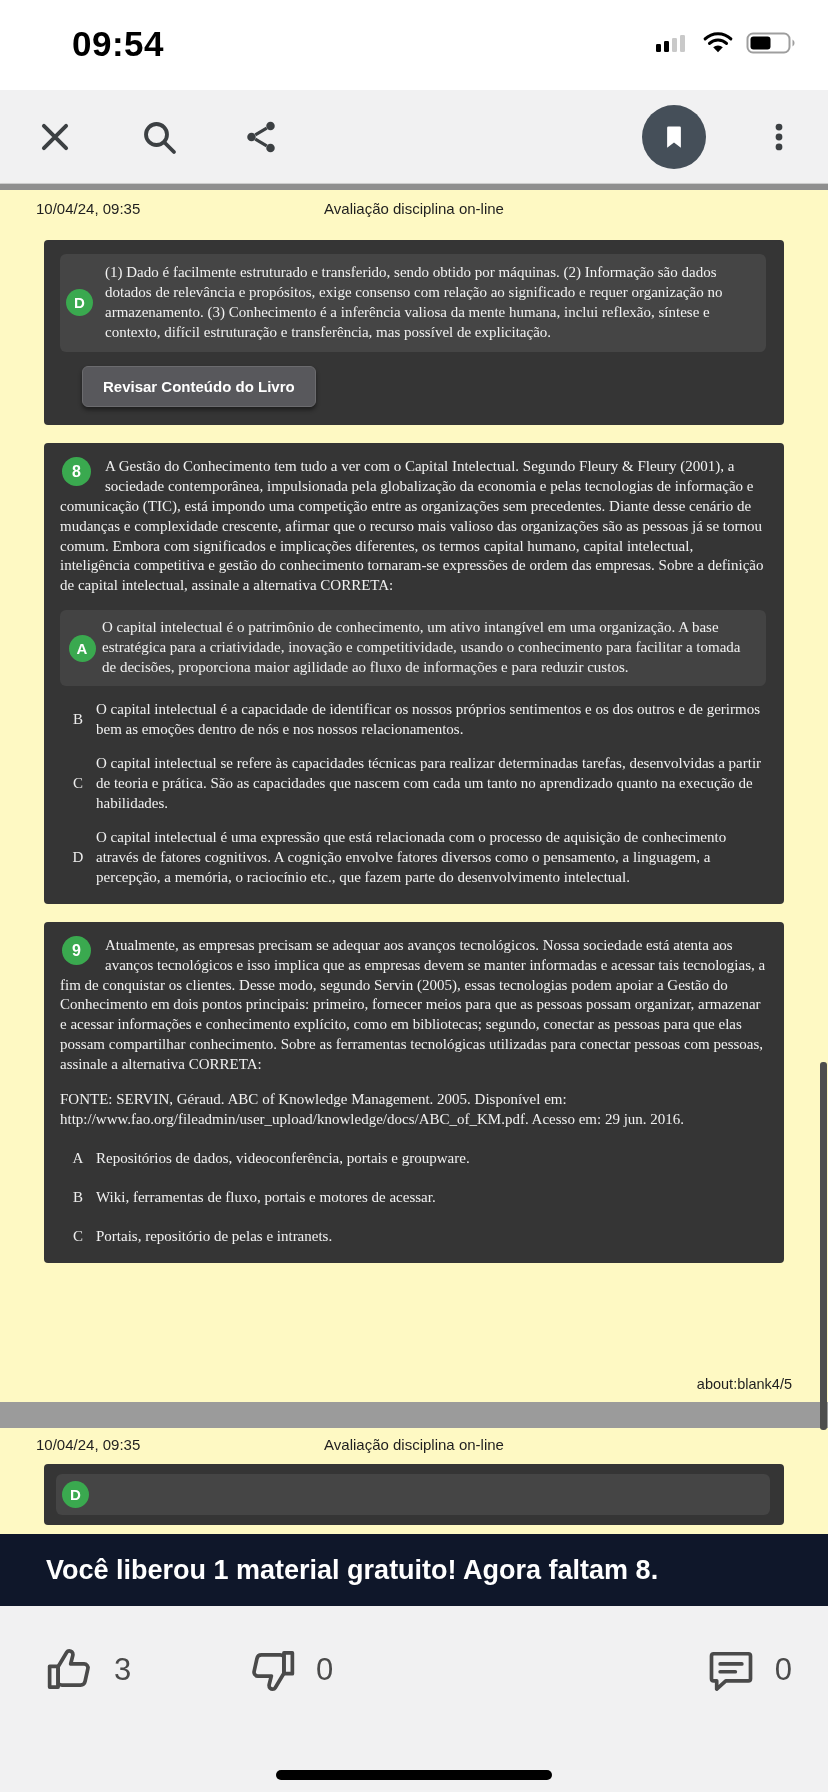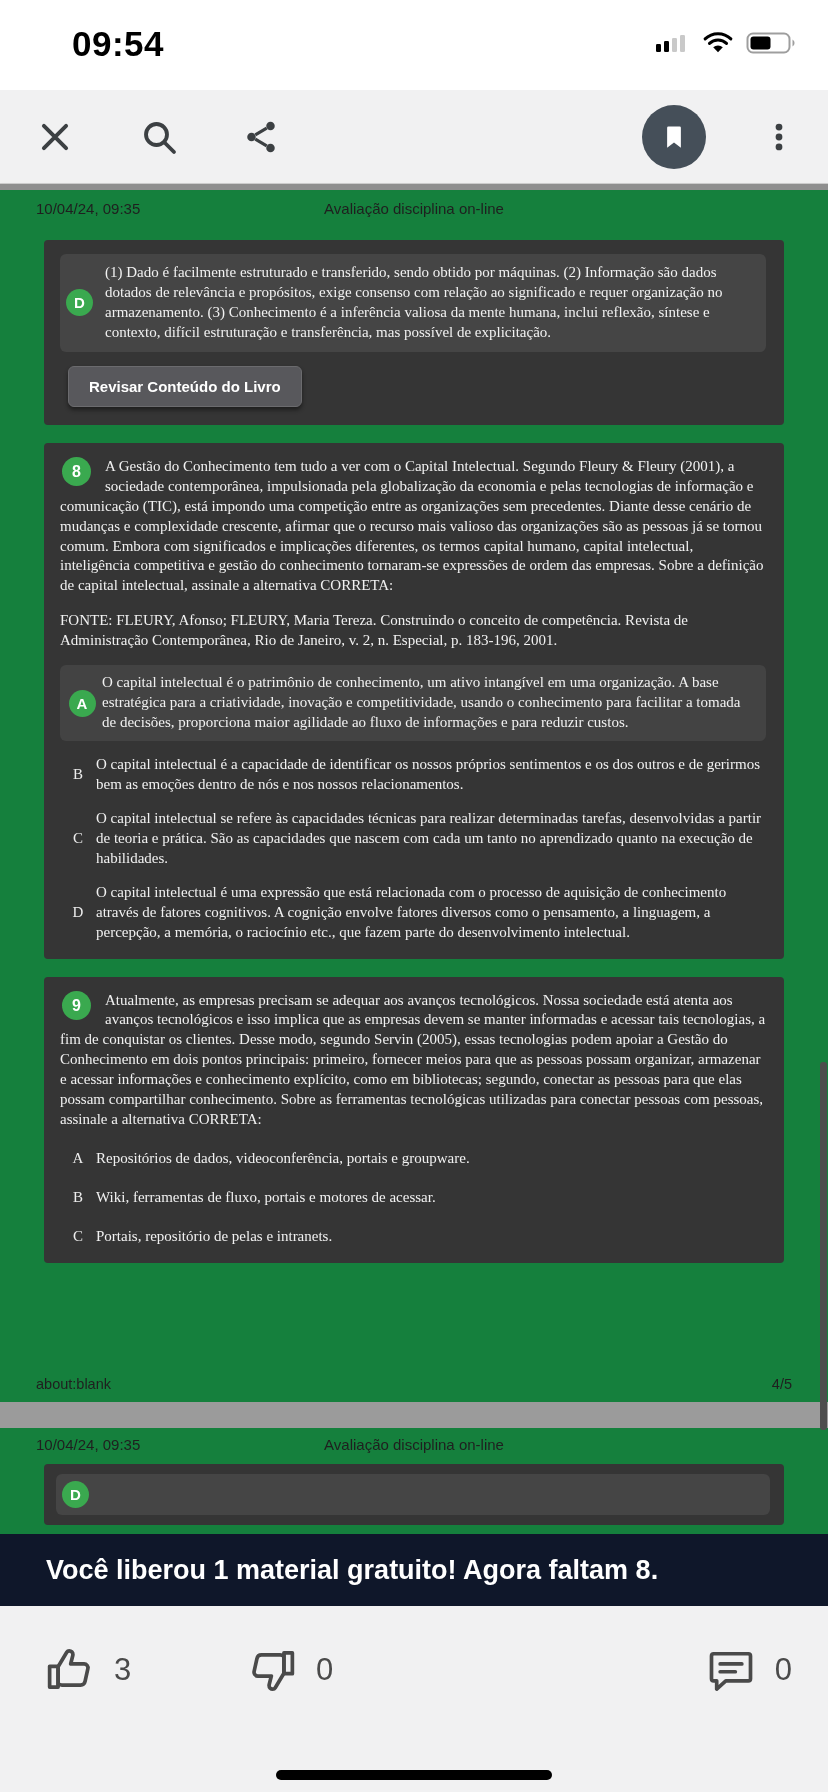--- a/index.html
+++ b/index.html
@@ -19,37 +19,37 @@
   .tb-btn { background:none; border:none; width:46px; height:46px; display:flex; align-items:center; justify-content:center; cursor:pointer; }
   .tb-close { margin-left:32px; }
   .tb-search { margin-left:58px; }
   .tb-share { margin-left:56px; }
   .tb-spacer { flex:1; }
   .tb-bookmark { width:64px; height:64px; border-radius:50%; background:#454f59; margin-right:50px; }
   .tb-overflow { margin-right:26px; }
   .toolbar-divider { position:absolute; top:184px; left:0; width:100%; height:6px; background:#8f8f8f;
     box-shadow:0 3px 4px rgba(0,0,0,.28); }
   
-  .page { position:absolute; left:0; width:100%; background:#15803d; overflow:hidden; }
+  .page { position:absolute; left:0; width:100%; background:#fef9c3; overflow:hidden; }
   .page1 { top:190px; height:1212px; display:flex; flex-direction:column; }
   .page2 { top:1428px; height:106px; }
   .page-sep { position:absolute; top:1402px; left:0; width:100%; height:26px; background:#9b9b9b; }
   .page-header { position:relative; height:32px; flex:0 0 auto; }
   .ph-left { position:absolute; left:36px; top:10px; font-size:15px; color:#1f1f1f; }
   .ph-center { position:absolute; left:0; top:10px; width:100%; text-align:center; font-size:15px; color:#1f1f1f; }
-  .page-footer { margin-top:auto; display:flex; justify-content:space-between; padding:6px 36px 10px 36px;
+  .page-footer { margin-top:auto; display:flex; justify-content:flex-end; padding:6px 36px 10px 36px;
     font-size:14.5px; color:#1f1f1f; flex:0 0 auto; }
   
   .block { margin:18px 44px 0 44px; background:#353535; border-radius:4px; padding:14px 18px 16px 16px;
     color:#f1f1f1; font-family:"Liberation Serif", serif; font-size:15px; line-height:1.33; }
   .opt-box { background:#454545; border-radius:6px; padding:9px 12px 9px 6px; display:flex; align-items:center; gap:12px; }
   .opt-circle { flex:0 0 27px; width:27px; height:27px; border-radius:50%; background:#3aa94f; color:#fff;
     font-family:"Liberation Sans",sans-serif; font-size:15px; font-weight:700; line-height:27px; text-align:center; }
   .opt-text { flex:1; }
-  .review-btn { margin:14px 0 2px 8px; background:#58585c; color:#fff; border:1px solid #6b6b6e; border-radius:6px;
+  .review-btn { margin:14px 0 2px 22px; background:#58585c; color:#fff; border:1px solid #6b6b6e; border-radius:6px;
     padding:11px 20px; font-family:"Liberation Sans",sans-serif; font-size:15px; font-weight:700;
     box-shadow:0 3px 4px rgba(0,0,0,.45); cursor:pointer; }
   .q-text { overflow:visible; }
   .q-circle { float:left; width:29px; height:29px; border-radius:50%; background:#3aa94f; color:#fff;
     font-family:"Liberation Sans",sans-serif; font-size:16px; font-weight:700; line-height:29px; text-align:center;
     margin:0 14px 4px 2px; }
   .fonte { margin-top:15px; }
   .opt-row { display:flex; align-items:center; margin-top:14px; }
   .opt-row .letter-col { flex:0 0 36px; text-align:center; color:#ededed; }
   .opt-row.selected { background:#434343; border-radius:6px; padding:8px 10px 8px 2px; }
@@ -143,21 +143,20 @@
     <div class="block">
       <div class="opt-box">
         <span class="opt-circle">D</span>
         <p class="opt-text">(1) Dado é facilmente estruturado e transferido, sendo obtido por máquinas. (2) Informação são dados dotados de relevância e propósitos, exige consenso com relação ao significado e requer organização no armazenamento. (3) Conhecimento é a inferência valiosa da mente humana, inclui reflexão, síntese e contexto, difícil estruturação e transferência, mas possível de explicitação.</p>
       </div>
       <button class="review-btn">Revisar Conteúdo do Livro</button>
     </div>
 
     <div class="block">
       <p class="q-text"><span class="q-circle">8</span><span>A Gestão do Conhecimento tem tudo a ver com o Capital Intelectual. Segundo Fleury &amp; Fleury (2001), a sociedade contemporânea, impulsionada pela globalização da economia e pelas tecnologias de informação e comunicação (TIC), está impondo uma competição entre as organizações sem precedentes. Diante desse cenário de mudanças e complexidade crescente, afirmar que o recurso mais valioso das organizações são as pessoas já se tornou comum. Embora com significados e implicações diferentes, os termos capital humano, capital intelectual, inteligência competitiva e gestão do conhecimento tornaram-se expressões de ordem das empresas. Sobre a definição de capital intelectual, assinale a alternativa CORRETA:</span></p>
-      <p class="fonte">FONTE: FLEURY, Afonso; FLEURY, Maria Tereza. Construindo o conceito de competência. Revista de Administração Contemporânea, Rio de Janeiro, v. 2, n. Especial, p. 183-196, 2001.</p>
 
       <div class="opt-row selected">
         <span class="letter-col"><span class="opt-circle" style="display:inline-block">A</span></span>
         <span class="opt-text">O capital intelectual é o patrimônio de conhecimento, um ativo intangível em uma organização. A base estratégica para a criatividade, inovação e competitividade, usando o conhecimento para facilitar a tomada de decisões, proporciona maior agilidade ao fluxo de informações e para reduzir custos.</span>
       </div>
       <div class="opt-row">
         <span class="letter-col">B</span>
         <span class="opt-text">O capital intelectual é a capacidade de identificar os nossos próprios sentimentos e os dos outros e de gerirmos bem as emoções dentro de nós e nos nossos relacionamentos.</span>
       </div>
       <div class="opt-row">
@@ -165,20 +164,21 @@
         <span class="opt-text">O capital intelectual se refere às capacidades técnicas para realizar determinadas tarefas, desenvolvidas a partir de teoria e prática. São as capacidades que nascem com cada um tanto no aprendizado quanto na execução de habilidades.</span>
       </div>
       <div class="opt-row">
         <span class="letter-col">D</span>
         <span class="opt-text">O capital intelectual é uma expressão que está relacionada com o processo de aquisição de conhecimento através de fatores cognitivos. A cognição envolve fatores diversos como o pensamento, a linguagem, a percepção, a memória, o raciocínio etc., que fazem parte do desenvolvimento intelectual.</span>
       </div>
     </div>
 
     <div class="block">
       <p class="q-text"><span class="q-circle">9</span><span>Atualmente, as empresas precisam se adequar aos avanços tecnológicos. Nossa sociedade está atenta aos avanços tecnológicos e isso implica que as empresas devem se manter informadas e acessar tais tecnologias, a fim de conquistar os clientes. Desse modo, segundo Servin (2005), essas tecnologias podem apoiar a Gestão do Conhecimento em dois pontos principais: primeiro, fornecer meios para que as pessoas possam organizar, armazenar e acessar informações e conhecimento explícito, como em bibliotecas; segundo, conectar as pessoas para que elas possam compartilhar conhecimento. Sobre as ferramentas tecnológicas utilizadas para conectar pessoas com pessoas, assinale a alternativa CORRETA:</span></p>
+      <p class="fonte">FONTE: SERVIN, Géraud. ABC of Knowledge Management. 2005. Disponível em: http://www.fao.org/fileadmin/user_upload/knowledge/docs/ABC_of_KM.pdf. Acesso em: 29 jun. 2016.</p>
       <div class="q9-opts">
         <div class="opt-row">
           <span class="letter-col">A</span>
           <span class="opt-text">Repositórios de dados, videoconferência, portais e groupware.</span>
         </div>
         <div class="opt-row">
           <span class="letter-col">B</span>
           <span class="opt-text">Wiki, ferramentas de fluxo, portais e motores de acessar.</span>
         </div>
         <div class="opt-row">

